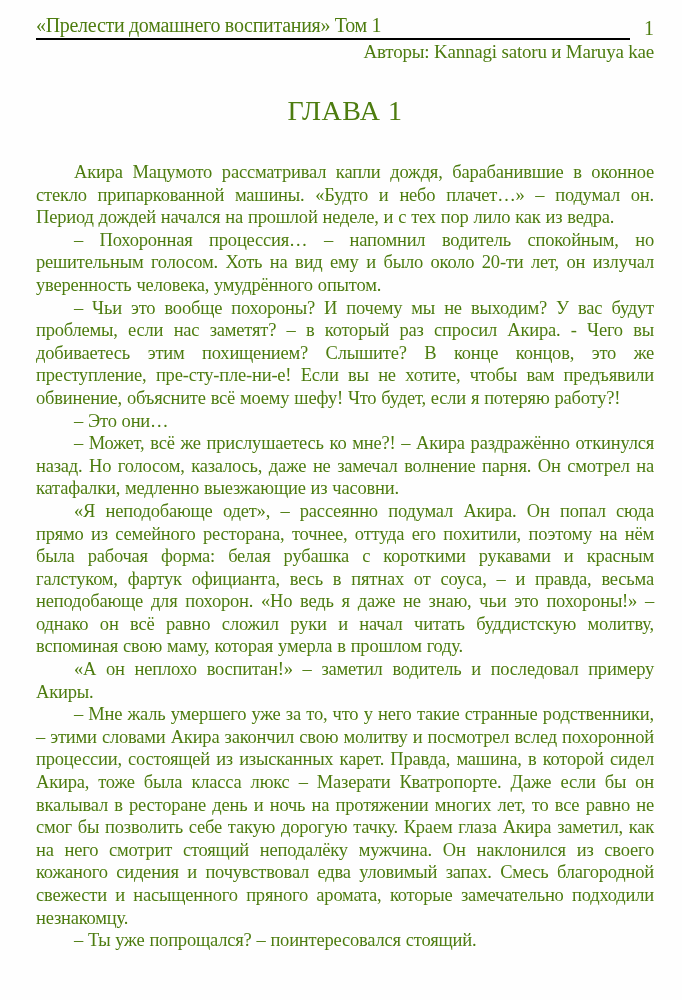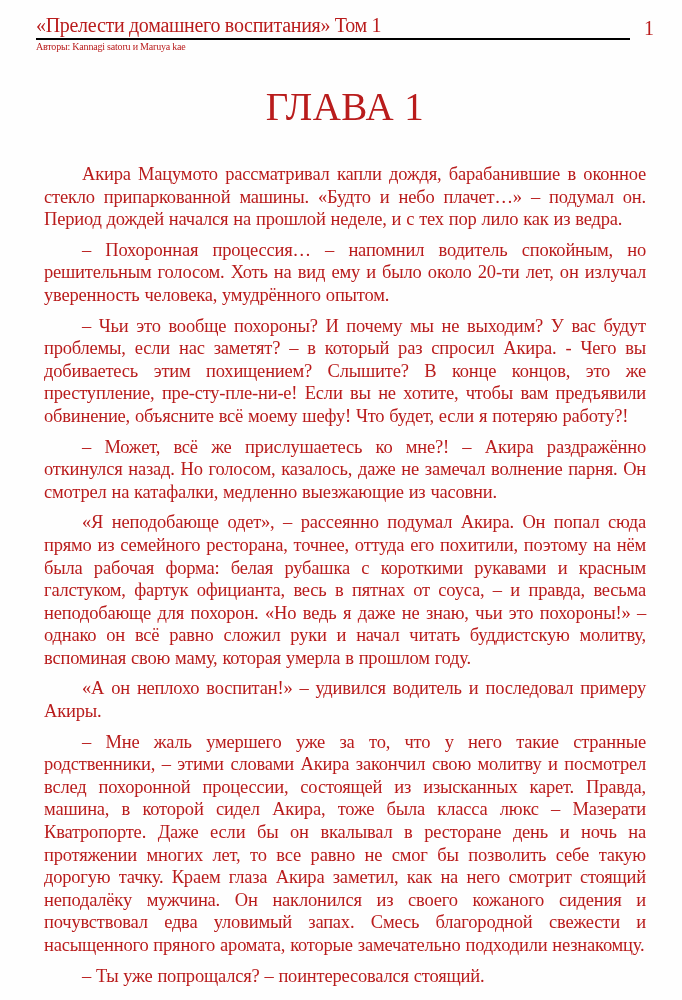--- a/index.html
+++ b/index.html
@@ -5,21 +5,21 @@
   html, body {
     margin: 0;
     padding: 0;
     background: #ffffff;
   }
   .page {
     position: relative;
     width: 682px;
     height: 1000px;
     background: #fefefe;
-    color: #b91c1c;
+    color: #4d7c0f;
     font-family: "Liberation Serif", "DejaVu Serif", serif;
     overflow: hidden;
     box-sizing: border-box;
     padding: 14px 28px 0 36px;
   }
   
   .header-row {
     display: flex;
     align-items: flex-end;
     width: 100%;
@@ -33,38 +33,39 @@
   .header-title {
     font-size: 20px;
     letter-spacing: -0.3px;
   }
   .page-number {
     flex: 0 0 auto;
     font-size: 20px;
     padding-left: 14px;
   }
   .authors-line {
-    font-size: 10px;
+    font-size: 19px;
     letter-spacing: -0.2px;
     margin-top: 1px;
+    text-align: right;
   }
   
   .chapter-title {
     text-align: center;
-    font-size: 39px;
+    font-size: 28px;
     font-weight: normal;
     letter-spacing: 0.5px;
     margin: 32px 0 0 0;
   }
   
   .body-text {
     margin-top: 34px;
   }
   .body-text p {
-    margin: 8px;
+    margin: 0;
     font-size: 18.5px;
     line-height: 22.6px;
     text-align: justify;
     text-indent: 38px;
     letter-spacing: -0.2px;
     word-spacing: 0.5px;
   }
 </style>
 </head>
 <body>
@@ -79,20 +80,21 @@
   </div>
 
   <div class="authors-line">Авторы: Kannagi satoru и Maruya kae</div>
 
   <h1 class="chapter-title">ГЛАВА 1</h1>
 
   <div class="body-text">
     <p>Акира Мацумото рассматривал капли дождя, барабанившие в оконное стекло припаркованной машины. «Будто и небо плачет…» – подумал он. Период дождей начался на прошлой неделе, и с тех пор лило как из ведра.</p>
     <p>– Похоронная процессия… – напомнил водитель спокойным, но решительным голосом. Хоть на вид ему и было около 20-ти лет, он излучал уверенность человека, умудрённого опытом.</p>
     <p>– Чьи это вообще похороны? И почему мы не выходим? У вас будут проблемы, если нас заметят? – в который раз спросил Акира. - Чего вы добиваетесь этим похищением? Слышите? В конце концов, это же преступление, пре-сту-пле-ни-е! Если вы не хотите, чтобы вам предъявили обвинение, объясните всё моему шефу! Что будет, если я потеряю работу?!</p>
+    <p>– Это они…</p>
     <p>– Может, всё же прислушаетесь ко мне?! – Акира раздражённо откинулся назад. Но голосом, казалось, даже не замечал волнение парня. Он смотрел на катафалки, медленно выезжающие из часовни.</p>
     <p>«Я неподобающе одет», – рассеянно подумал Акира. Он попал сюда прямо из семейного ресторана, точнее, оттуда его похитили, поэтому на нём была рабочая форма: белая рубашка с короткими рукавами и красным галстуком, фартук официанта, весь в пятнах от соуса, – и правда, весьма неподобающе для похорон. «Но ведь я даже не знаю, чьи это похороны!» – однако он всё равно сложил руки и начал читать буддистскую молитву, вспоминая свою маму, которая умерла в прошлом году.</p>
-    <p>«А он неплохо воспитан!» – удивился водитель и последовал примеру Акиры.</p>
+    <p>«А он неплохо воспитан!» – заметил водитель и последовал примеру Акиры.</p>
     <p>– Мне жаль умершего уже за то, что у него такие странные родственники, – этими словами Акира закончил свою молитву и посмотрел вслед похоронной процессии, состоящей из изысканных карет. Правда, машина, в которой сидел Акира, тоже была класса люкс – Мазерати Кватропорте. Даже если бы он вкалывал в ресторане день и ночь на протяжении многих лет, то все равно не смог бы позволить себе такую дорогую тачку. Краем глаза Акира заметил, как на него смотрит стоящий неподалёку мужчина. Он наклонился из своего кожаного сидения и почувствовал едва уловимый запах. Смесь благородной свежести и насыщенного пряного аромата, которые замечательно подходили незнакомцу.</p>
     <p>– Ты уже попрощался? – поинтересовался стоящий.</p>
   </div>
 
 </div>
 
 </body></html>

